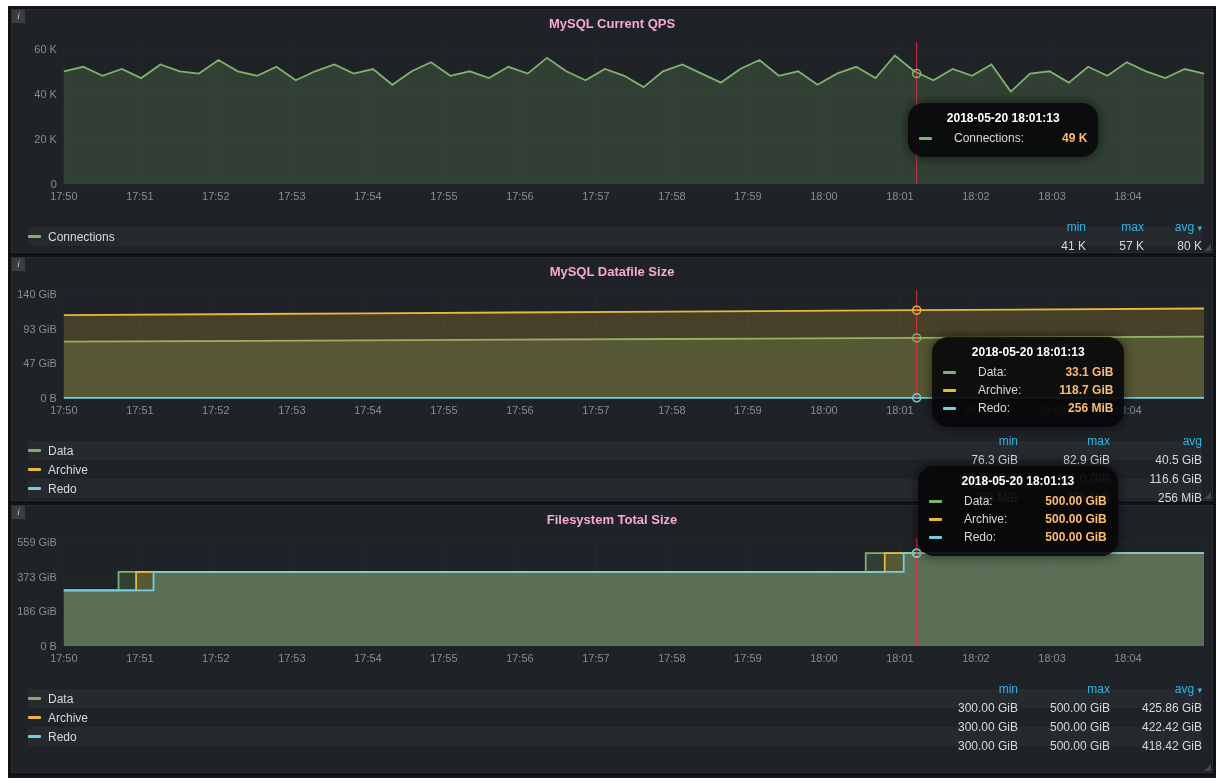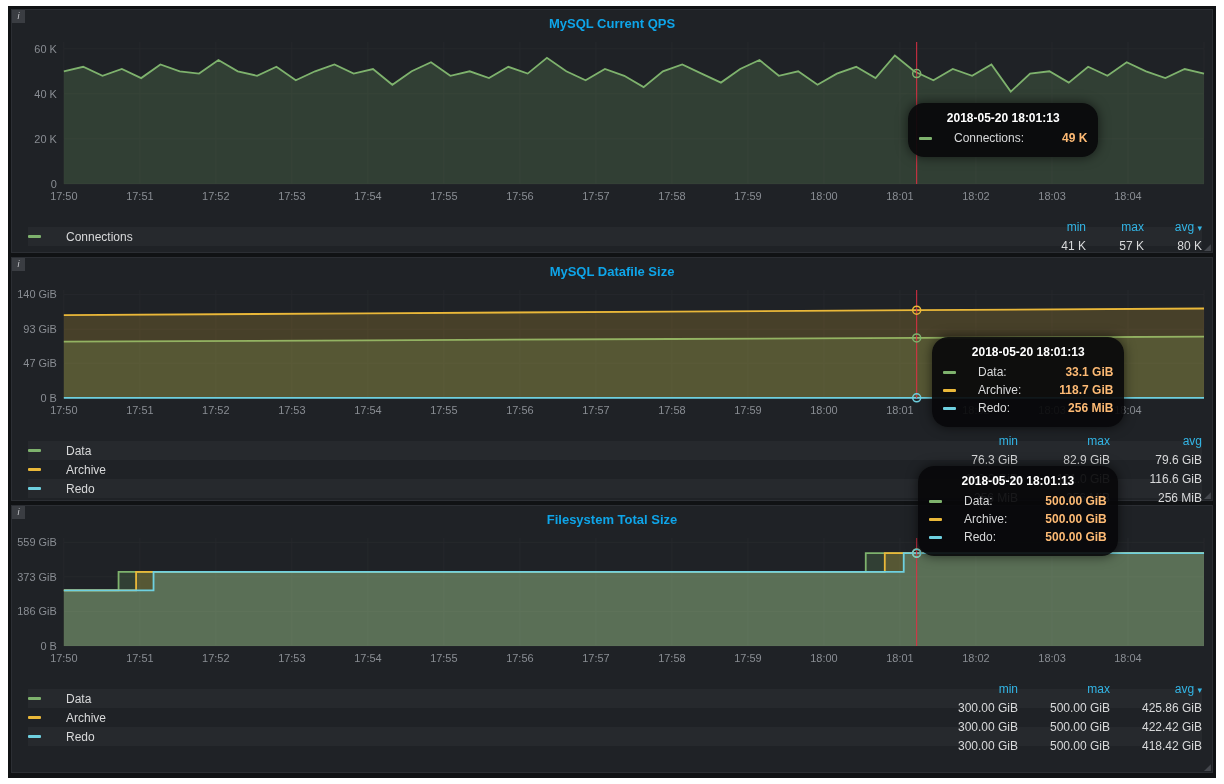--- a/index.html
+++ b/index.html
@@ -1,29 +1,29 @@
 <!DOCTYPE html>
 <html style="--accent: #33b5e5;"><head>
 <meta charset="utf-8">
 <style>
   html,body{margin:0;padding:0;background:#ffffff;width:1224px;height:784px;overflow:hidden;}
   *{box-sizing:border-box;}
   .dashboard{position:relative;margin:6px 8px;height:772px;background:#101214;padding:3px;font-family:"Liberation Sans",sans-serif;}
   .panel{position:relative;background:#1f2226;border:1px solid #2b2e33;margin-bottom:4px;}
   .panel-0{height:244px}.panel-1{height:244px}.panel-2{height:268px}
-  .panel-title{text-align:center;font-weight:bold;font-size:13px;color:#0ea5e9;padding:6px 0 3px;cursor:pointer;height:26px;}
+  .panel-title{text-align:center;font-weight:bold;font-size:13px;color:#f9a8d4;padding:6px 0 3px;cursor:pointer;height:26px;}
   .panel-corner{position:absolute;top:0;left:0;width:13px;height:13px;background:#3a3d42;color:#c7c9cc;
     font-size:9px;font-style:italic;line-height:13px;text-align:center;cursor:pointer;z-index:3;}
   .chart-wrap{padding:0 2px;}
   svg.chart{display:block;width:100%;}
   svg.chart text{font-family:"Liberation Sans",sans-serif;font-size:11px;fill:#898d93;}
   .legend{padding:0 10px 0 16px;font-size:12px;color:#d8d9da;}
   .lrow{display:flex;align-items:center;height:19px;}
   .lrow:nth-child(even){background:rgba(255,255,255,0.035);}
-  .lname{flex:1;display:flex;align-items:center;gap:25px;}
+  .lname{flex:1;display:flex;align-items:center;gap:7px;}
   .lcell{width:92px;text-align:right;white-space:nowrap;margin-top:18px;}
   .panel-0 .lcell{width:58px;}
   .lhdr{color:var(--accent,#33b5e5);cursor:pointer;font-size:12px;}
   .lseries{cursor:pointer;}
   .licon{display:inline-block;width:13px;height:3px;border-radius:1px;flex:none;}
   .caret{font-size:9px;color:var(--accent,#33b5e5);}
   .tooltip{position:absolute;background:rgba(8,8,10,0.92);border-radius:16px;padding:8px 11px;color:#d8d9da;
     font-size:12px;z-index:20;min-width:178px;box-shadow:0 0 12px rgba(0,0,0,0.6);pointer-events:none;}
   .tt-time{font-weight:bold;text-align:center;margin-bottom:6px;color:#ffffff;white-space:nowrap;}
   .tt-row{display:flex;align-items:center;gap:22px;margin:4px 0;white-space:nowrap;}
@@ -188,21 +188,21 @@
           <div class="lcell lhdr">max</div>
           <div class="lcell lhdr">avg</div>
         </div>
         <div class="lrow">
           <div class="lname">
             <span class="licon" style="background:#7EB26D"></span>
             <span class="lseries">Data</span>
           </div>
           <div class="lcell">76.3 GiB</div>
           <div class="lcell">82.9 GiB</div>
-          <div class="lcell">79.6 GiB</div>
+          <div class="lcell">40.5 GiB</div>
         </div>
         <div class="lrow">
           <div class="lname">
             <span class="licon" style="background:#EAB839"></span>
             <span class="lseries">Archive</span>
           </div>
           <div class="lcell">112.0 GiB</div>
           <div class="lcell">121.0 GiB</div>
           <div class="lcell">116.6 GiB</div>
         </div>

